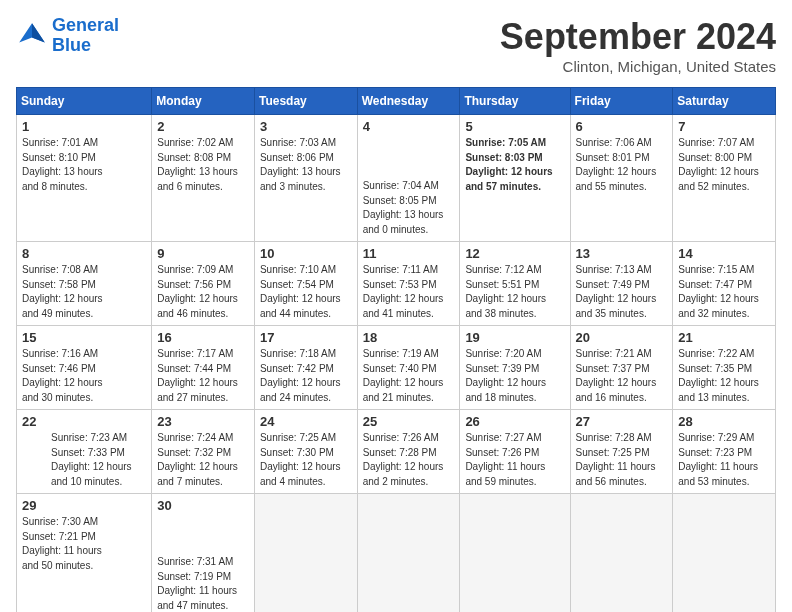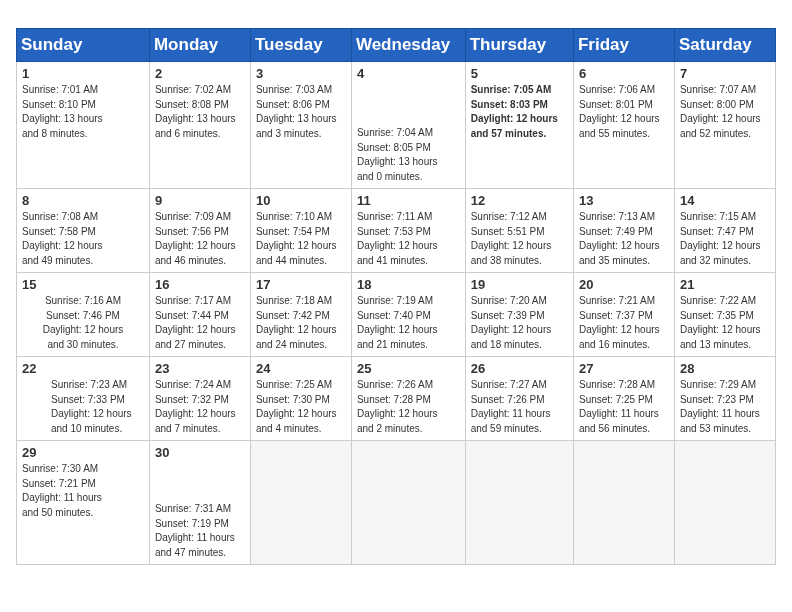--- a/index.html
+++ b/index.html
@@ -43,21 +43,21 @@
       font-size: 15px;
       color: #555;
     }
     table {
       width: 100%;
       border-collapse: collapse;
     }
     th {
       background: #2563c0;
       color: #fff;
-      font-size: 17px;
+      font-size: 12px;
       font-weight: bold;
       padding: 6px 4px;
       text-align: left;
       border: 1px solid #1a50a0;
     }
     td {
       border: 1px solid #ccc;
       vertical-align: top;
       padding: 4px 5px;
       font-size: 10.5px;
@@ -81,20 +81,34 @@
       color: #333;
     }
     tr:last-child td {
       height: 70px;
     }
   </style>
 </head>
 <body>
 
 <div class="header">
+  <div class="logo">
+    <svg class="logo-bird" viewBox="0 0 40 40">
+      <polygon points="20,4 36,28 20,22 4,28" fill="#1a6dcc"></polygon>
+      <polygon points="20,4 36,28 20,22" fill="#0d4fa0"></polygon>
+    </svg>
+    <div class="logo-text">
+      <div><span>General</span></div>
+      <div><span style="color:#1a6dcc;">Blue</span></div>
+    </div>
+  </div>
+  <div class="title-block">
+    <div class="month-title">September 2024</div>
+    <div class="location">Clinton, Michigan, United States</div>
+  </div>
 </div>
 
 <table>
   <thead>
     <tr>
     <th>Sunday</th>
         <th>Monday</th>
         <th>Tuesday</th>
         <th>Wednesday</th>
         <th>Thursday</th>
@@ -201,21 +215,21 @@
           <span class="day-num">14</span>
           <div class="day-info" style="white-space: pre-line;">Sunrise: 7:15 AM
 Sunset: 7:47 PM
 Daylight: 12 hours
 and 32 minutes.</div>
         </td>
       </tr>
       <tr>
         <td>
           <span class="day-num">15</span>
-          <div class="day-info" style="white-space: pre-line; text-align: center;">Sunrise: 7:16 AM
+          <div class="day-info" style="white-space: pre-line;">Sunrise: 7:16 AM
 Sunset: 7:46 PM
 Daylight: 12 hours
 and 30 minutes.</div>
         </td>
         <td>
           <span class="day-num">16</span>
           <div class="day-info" style="white-space: pre-line;">Sunrise: 7:17 AM
 Sunset: 7:44 PM
 Daylight: 12 hours
 and 27 minutes.</div>

